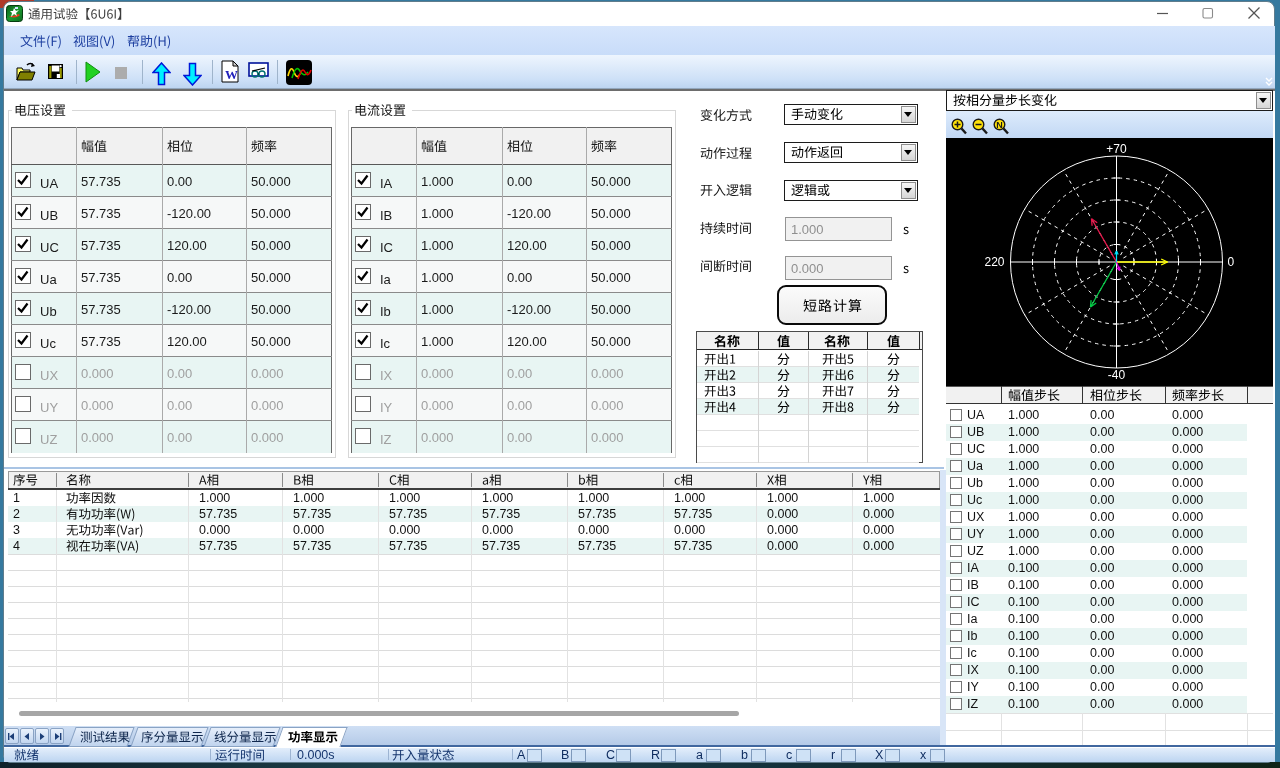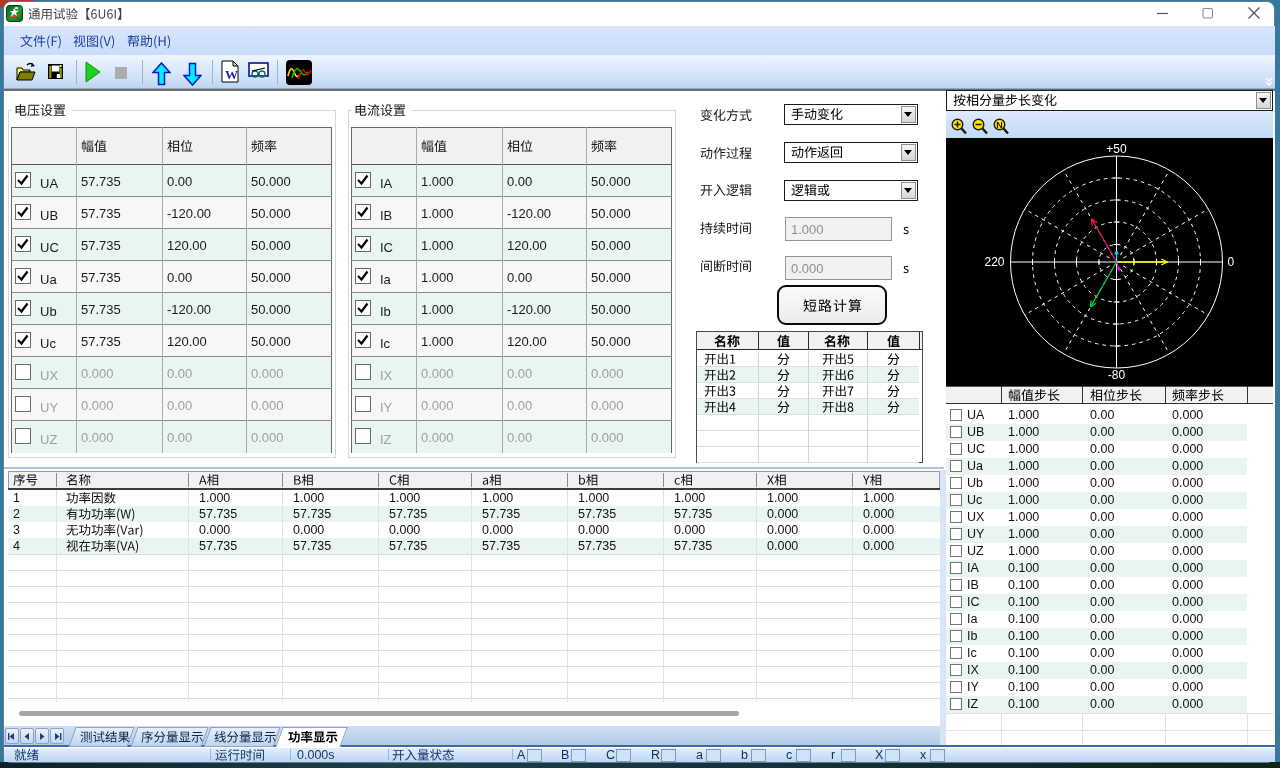--- a/index.html
+++ b/index.html
@@ -1071,22 +1071,22 @@
     <line x1="170.5" y1="124" x2="144.5" y2="169" stroke="#00cc44" stroke-width="1.3"></line>
     <line x1="144.5" y1="169" x2="150.2" y2="165" stroke="#00cc44" stroke-width="1.3"></line>
     <line x1="144.5" y1="169" x2="145.1" y2="162.1" stroke="#00cc44" stroke-width="1.3"></line>
     <line x1="170.5" y1="124" x2="170.5" y2="113" stroke="#00e5ff" stroke-width="1.2"></line>
     <line x1="170.5" y1="113" x2="168.8" y2="116.6" stroke="#00e5ff" stroke-width="1.2"></line>
     <line x1="170.5" y1="113" x2="172.2" y2="116.6" stroke="#00e5ff" stroke-width="1.2"></line>
     <line x1="170.5" y1="124" x2="173.6" y2="132.5" stroke="#e800e8" stroke-width="1.2"></line>
     <line x1="173.6" y1="132.5" x2="173.9" y2="128.5" stroke="#e800e8" stroke-width="1.2"></line>
     <line x1="173.6" y1="132.5" x2="170.7" y2="129.6" stroke="#e800e8" stroke-width="1.2"></line>
   </svg>
-<div class="t" style="left:1116.5px;top:141px;font-size:12px;color:#fff;line-height:16px;font-weight:normal;transform:translateX(-50%);">+50</div>
-<div class="t" style="left:1116.5px;top:367px;font-size:12px;color:#fff;line-height:16px;font-weight:normal;transform:translateX(-50%);">-80</div>
+<div class="t" style="left:1116.5px;top:141px;font-size:12px;color:#fff;line-height:16px;font-weight:normal;transform:translateX(-50%);">+70</div>
+<div class="t" style="left:1116.5px;top:367px;font-size:12px;color:#fff;line-height:16px;font-weight:normal;transform:translateX(-50%);">-40</div>
 <div class="t" style="left:1004.5px;top:254px;font-size:12px;color:#fff;line-height:16px;font-weight:normal;transform:translateX(-100%);">220</div>
 <div class="t" style="left:1227.5px;top:254px;font-size:12px;color:#fff;line-height:16px;font-weight:normal;">0</div>
 <div style="position:absolute;left:946px;top:386px;width:327px;height:17px;background:#f1f1f1;border-top:1px solid #555;"></div>
 <div style="position:absolute;left:946px;top:403px;width:327px;height:1px;background:#333;"></div>
 <div style="position:absolute;left:1001px;top:386px;width:1px;height:17px;background:#333;"></div>
 <div style="position:absolute;left:1082px;top:386px;width:1px;height:17px;background:#333;"></div>
 <div style="position:absolute;left:1165px;top:386px;width:1px;height:17px;background:#333;"></div>
 <div style="position:absolute;left:1247px;top:386px;width:1px;height:17px;background:#333;"></div>
 <svg style="position:absolute;left:1008px;top:388.8px;overflow:visible;z-index:1" width="53" height="14" fill="#000">
     <g transform="translate(0,11) scale(0.130)">

